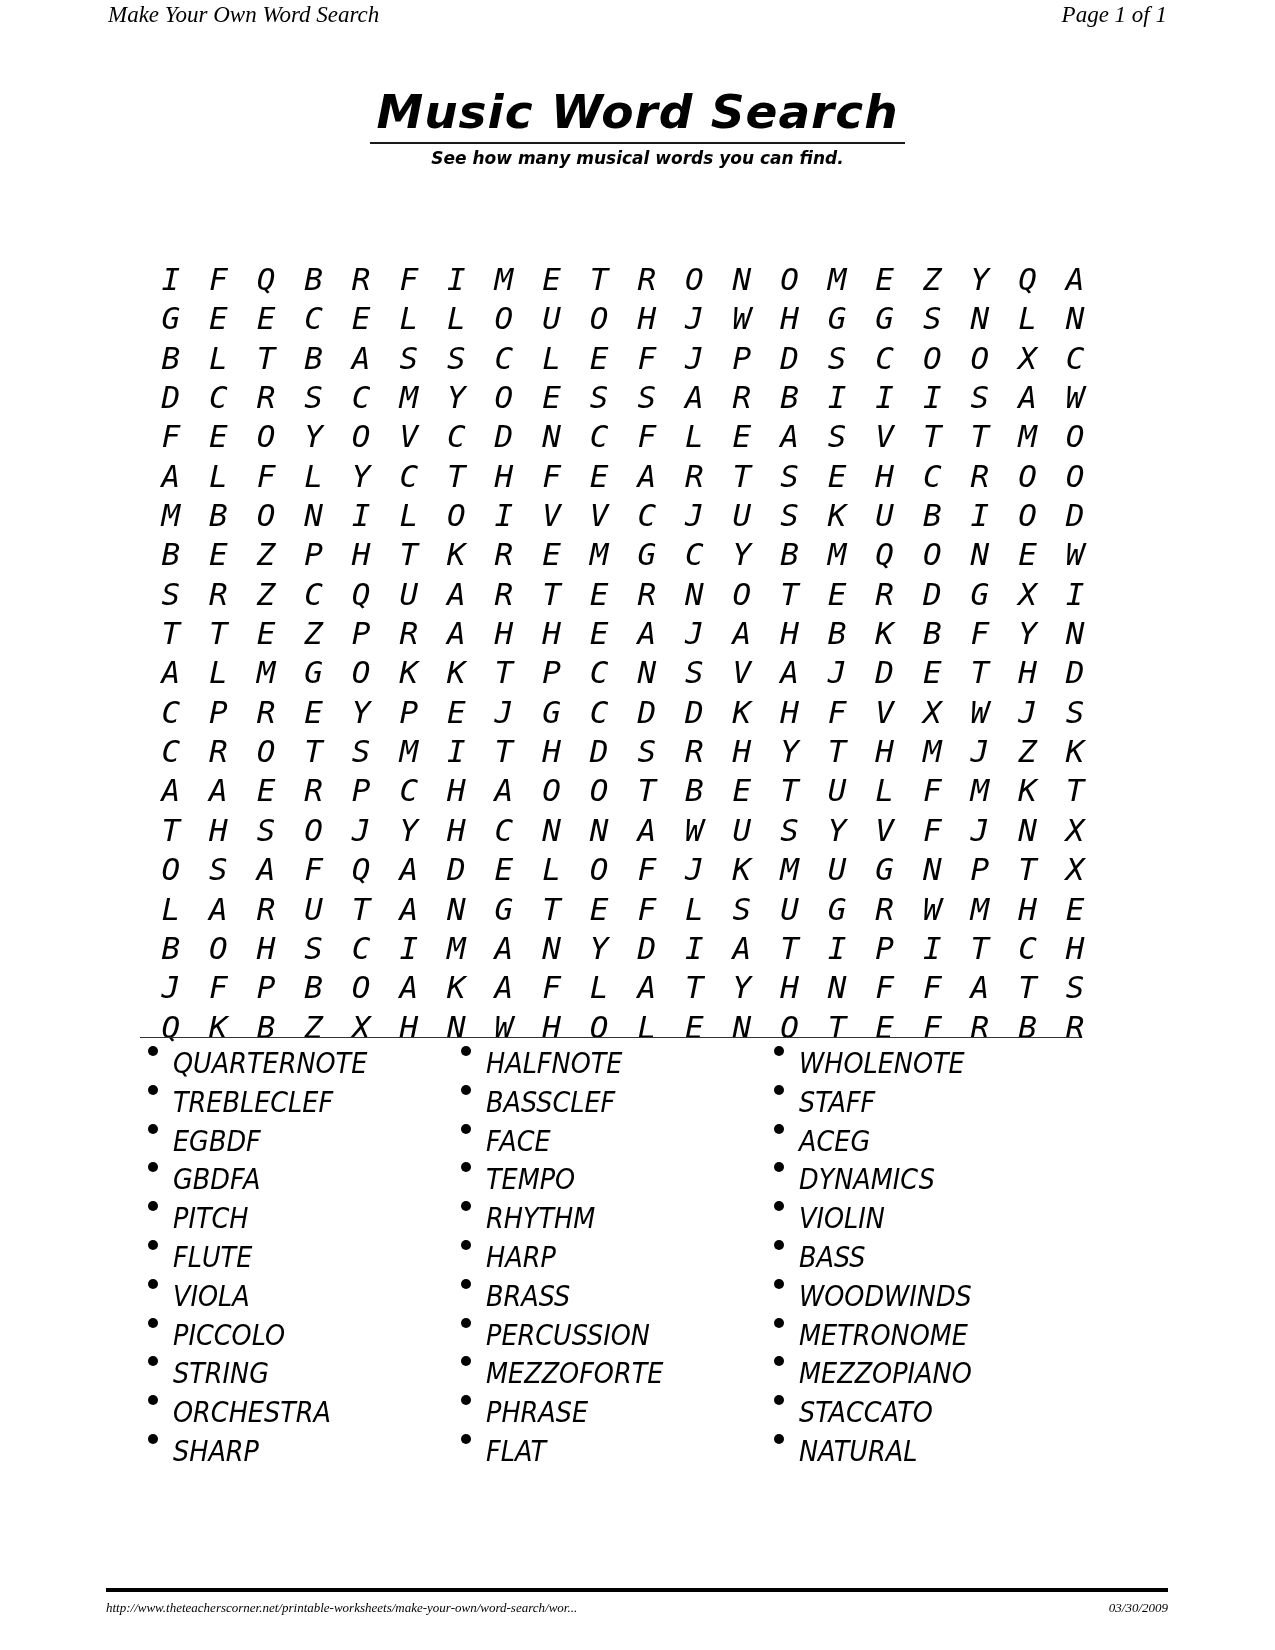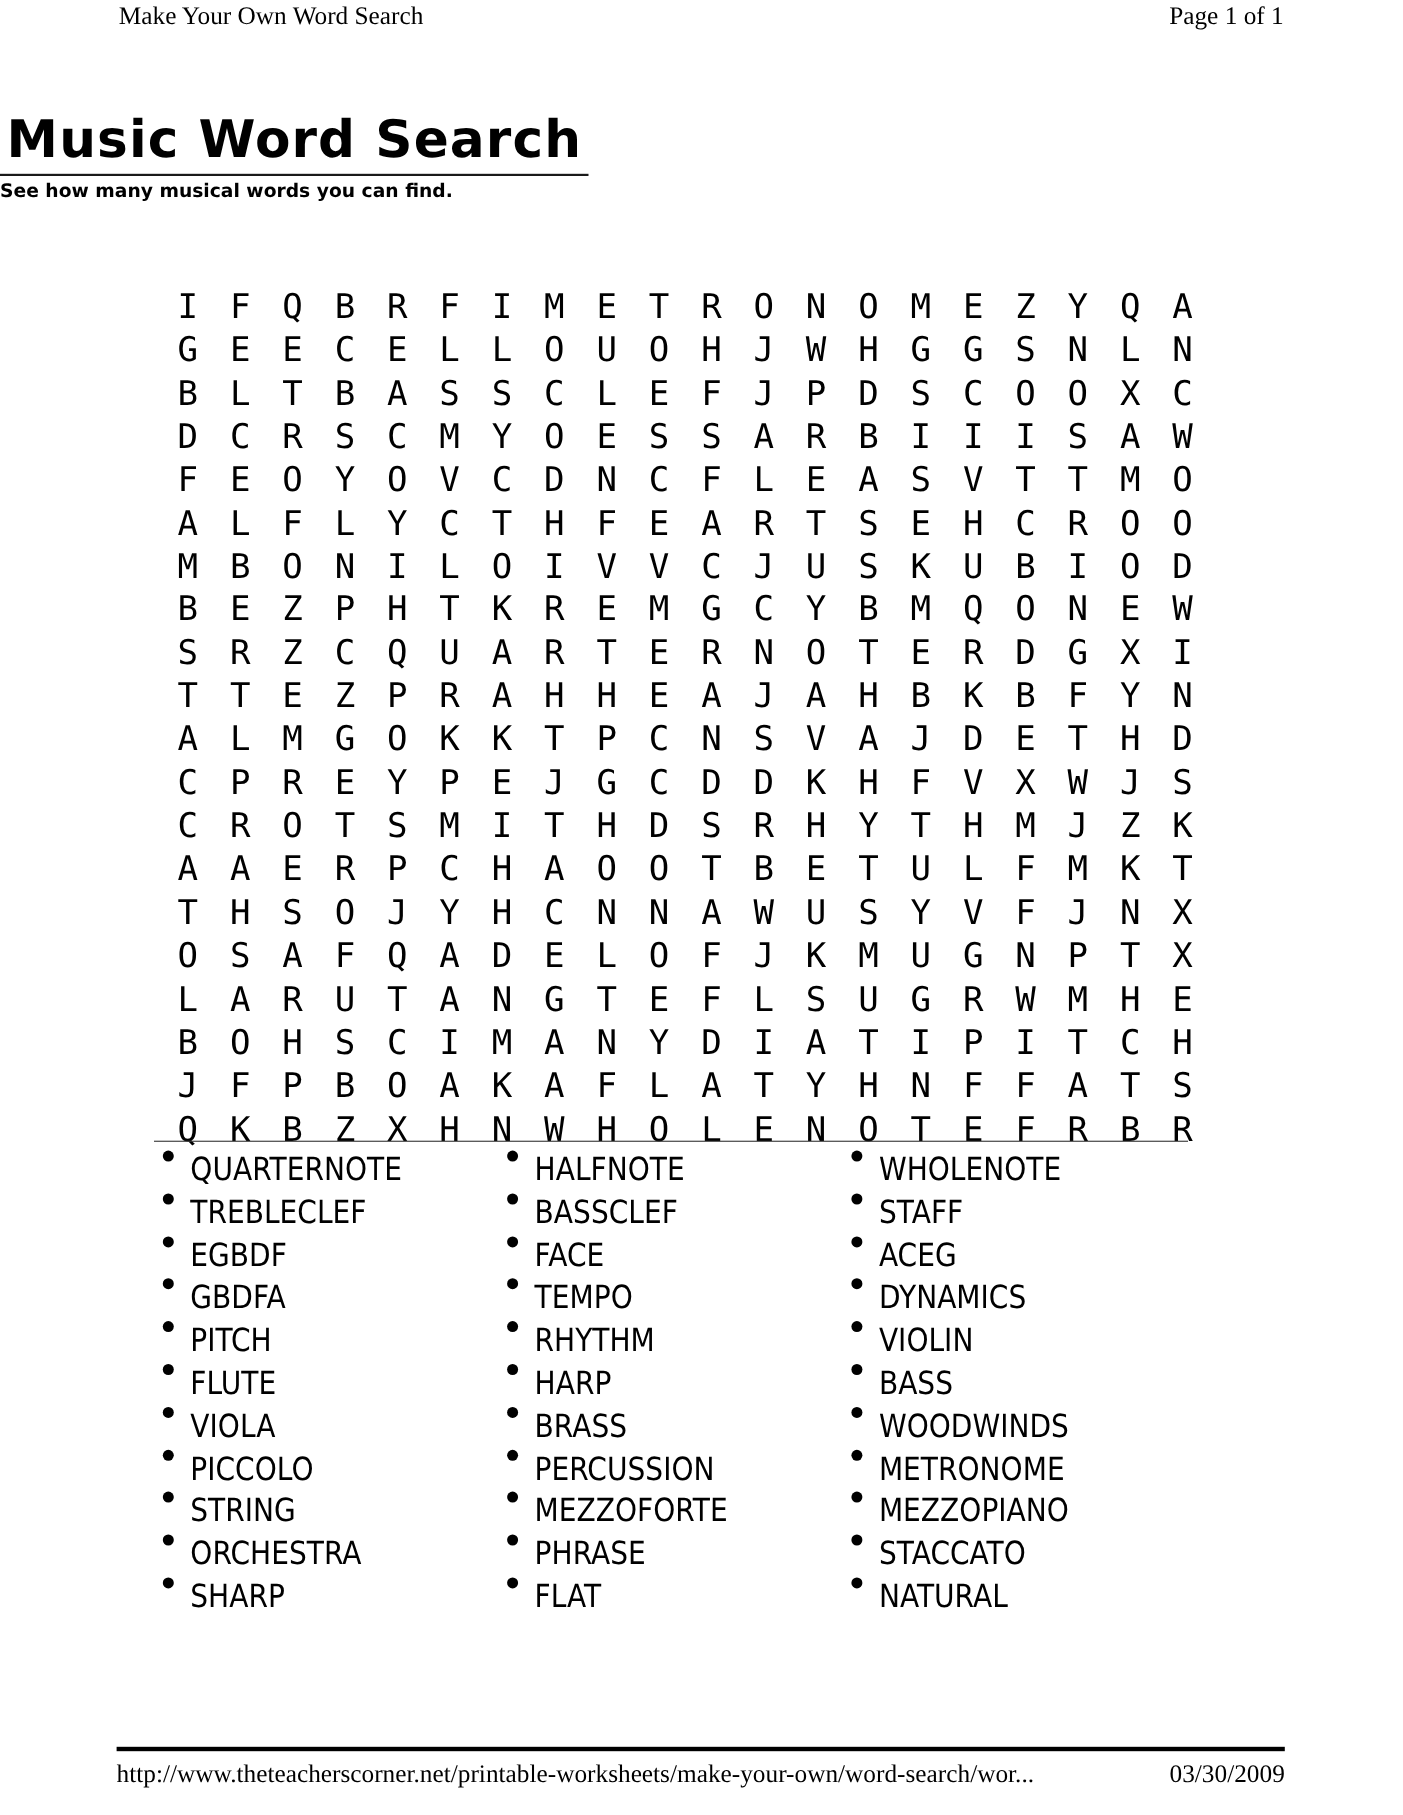--- a/index.html
+++ b/index.html
@@ -3,43 +3,45 @@
 <meta charset="utf-8">
 <style>
   html,body{margin:0;padding:0;background:#ffffff;}
   .page{
     position:relative;
     width:1275px;
     height:1650px;
     background:#ffffff;
     color:#000;
     overflow:hidden;
+    font-style:italic;
   }
   
   .hdr{
     position:absolute; top:2px; left:108px; right:108px;
     display:flex; justify-content:space-between;
     font-family:"Liberation Serif", serif;
     font-size:23px; color:#000;
   }
   .ftr-bar{
     position:absolute; top:1588px; left:106px; width:1062px; height:4px;
     background:#000;
   }
   .ftr{
     position:absolute; top:1600px; left:106px; right:107px;
     display:flex; justify-content:space-between;
     font-family:"Liberation Serif", serif;
-    font-size:23px; color:#000;
+    font-size:13px; color:#000;
     white-space:nowrap;
   }
   .ftr .url{overflow:hidden; text-overflow:clip; max-width:900px;}
   
   .title-wrap{
-    position:absolute; top:100px; left:0; width:100%;
+    position:absolute; top:84px; left:0; width:100%;
+    text-align:center;
   }
   .title{
     display:inline-block;
     margin:0;
     font-family:"DejaVu Sans", "Liberation Sans", sans-serif;
     font-weight:bold;
     font-size:47px;
     letter-spacing:1px;
     border-bottom:2px solid #1a1a1a;
     padding:0 6px 3px 6px;

